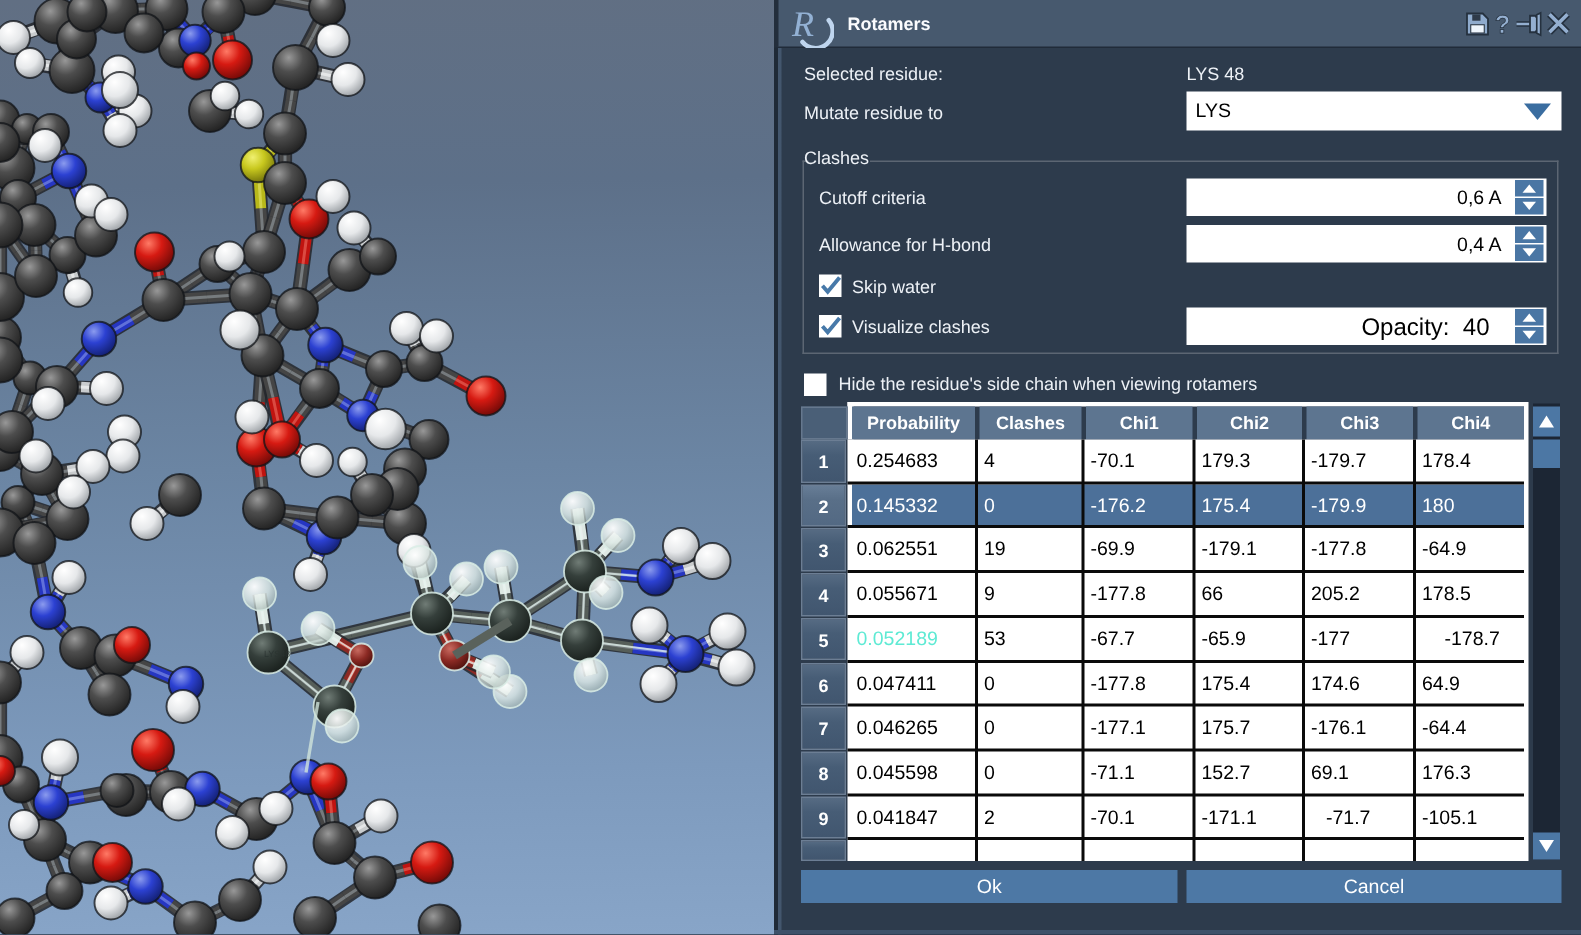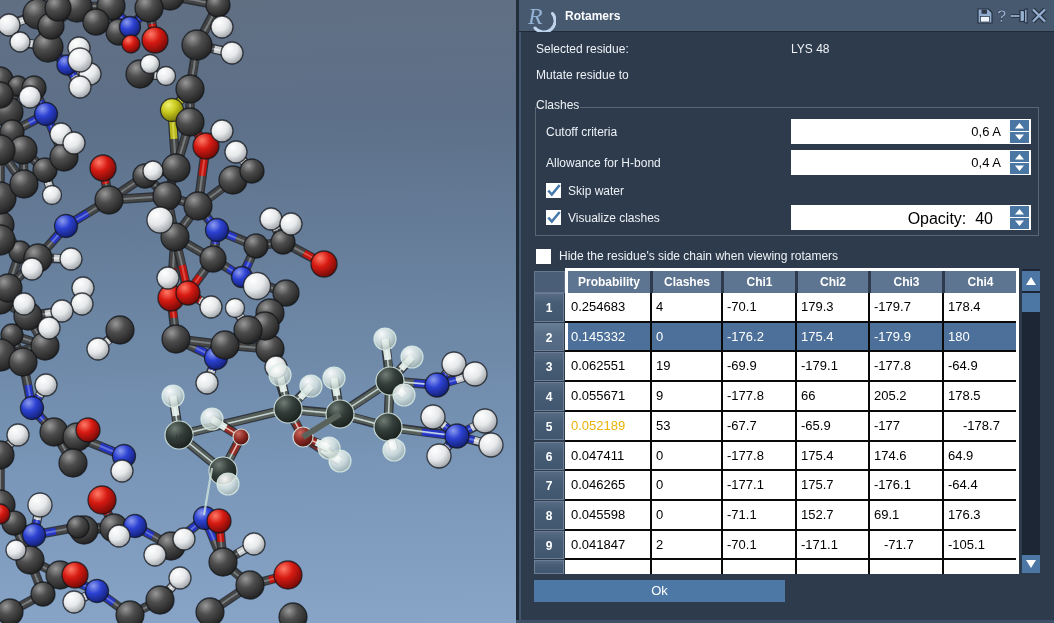--- a/index.html
+++ b/index.html
@@ -1407,20 +1407,26 @@
           <path d="M43 3.5 h3.6 l1 1.5 v8 l-1 1.5 h-3.6 z" fill="#94afd0" stroke="#25313f" stroke-width="1.2"></path>
           <path d="M47.5 2.8 l2.6 -1.2 v14.8 l-2.6 -1.2 z" fill="#94afd0" stroke="#25313f" stroke-width="1.1"></path>
         </g>
         <path d="M56 2.5 L68 14.5 M68 2.5 L56 14.5" stroke="#25313f" stroke-width="4.6" fill="none"></path>
         <path d="M56 2.5 L68 14.5 M68 2.5 L56 14.5" stroke="#94afd0" stroke-width="2.4" fill="none"></path>
       </svg>
     </div>
     <div class="lbl" style="left:20px;top:42px;">Selected residue:</div>
     <div class="lbl" style="left:275px;top:42px;">LYS 48</div>
     <div class="lbl" style="left:20px;top:68px;">Mutate residue to</div>
+    <div id="dd" style="width:250px;">
+      <span style="position:absolute;left:6px;top:5px;color:#000;font-size:13px;">LYS</span>
+      <svg style="position:absolute;left:224px;top:7px" width="20" height="13" viewBox="0 0 20 13">
+        <path d="M1 1 h18 l-9 11 z" fill="#3a6da0"></path>
+      </svg>
+    </div>
     <div id="grp"></div>
     <div id="grpTop1"></div>
     <div id="grpTop2"></div>
     <div id="grpLbl">Clashes</div>
     <div class="lbl" style="left:30px;top:125px;">Cutoff criteria</div>
     <div class="lbl" style="left:30px;top:156px;">Allowance for H-bond</div>
     <div class="lbl" style="left:52px;top:184px;">Skip water</div>
     <div class="lbl" style="left:52px;top:211px;">Visualize clashes</div>
 
     <div class="input" style="left:275px;top:119px;width:240px;height:25px;">
@@ -1523,21 +1529,21 @@
 <div class="dcell" style="left:187px;top:84.4px;width:74px;height:27.7px;line-height:28px;color:#000;">-69.9</div>
 <div class="dcell" style="left:261px;top:84.4px;width:73px;height:27.7px;line-height:28px;color:#000;">-179.1</div>
 <div class="dcell" style="left:334px;top:84.4px;width:74px;height:27.7px;line-height:28px;color:#000;">-177.8</div>
 <div class="dcell" style="left:408px;top:84.4px;width:74px;height:27.7px;line-height:28px;color:#000;">-64.9</div>
 <div class="dcell" style="left:31px;top:114.1px;width:85px;height:27.7px;line-height:28px;color:#000;">0.055671</div>
 <div class="dcell" style="left:116px;top:114.1px;width:71px;height:27.7px;line-height:28px;color:#000;">9</div>
 <div class="dcell" style="left:187px;top:114.1px;width:74px;height:27.7px;line-height:28px;color:#000;">-177.8</div>
 <div class="dcell" style="left:261px;top:114.1px;width:73px;height:27.7px;line-height:28px;color:#000;">66</div>
 <div class="dcell" style="left:334px;top:114.1px;width:74px;height:27.7px;line-height:28px;color:#000;">205.2</div>
 <div class="dcell" style="left:408px;top:114.1px;width:74px;height:27.7px;line-height:28px;color:#000;">178.5</div>
-<div class="dcell" style="left:31px;top:143.8px;width:101px;height:27.7px;line-height:28px;color:#eab308;">0.052189</div>
+<div class="dcell" style="left:31px;top:143.8px;width:101px;height:27.7px;line-height:28px;color:#5eead4;">0.052189</div>
 <div class="dcell" style="left:116px;top:143.8px;width:71px;height:27.7px;line-height:28px;color:#000;">53</div>
 <div class="dcell" style="left:187px;top:143.8px;width:74px;height:27.7px;line-height:28px;color:#000;">-67.7</div>
 <div class="dcell" style="left:261px;top:143.8px;width:73px;height:27.7px;line-height:28px;color:#000;">-65.9</div>
 <div class="dcell" style="left:334px;top:143.8px;width:74px;height:27.7px;line-height:28px;color:#000;">-177</div>
 <div class="dcell" style="left:408px;top:143.8px;width:74px;height:27.7px;line-height:28px;color:#000;margin-left:15px;">-178.7</div>
 <div class="dcell" style="left:31px;top:173.5px;width:85px;height:27.7px;line-height:28px;color:#000;">0.047411</div>
 <div class="dcell" style="left:116px;top:173.5px;width:71px;height:27.7px;line-height:28px;color:#000;">0</div>
 <div class="dcell" style="left:187px;top:173.5px;width:74px;height:27.7px;line-height:28px;color:#000;">-177.8</div>
 <div class="dcell" style="left:261px;top:173.5px;width:73px;height:27.7px;line-height:28px;color:#000;">175.4</div>
 <div class="dcell" style="left:334px;top:173.5px;width:74px;height:27.7px;line-height:28px;color:#000;">174.6</div>
@@ -1564,14 +1570,15 @@
 <div id="sbar" style="position:absolute;left:506px;top:269px;width:18px;height:304px;background:#1c2634;">
 <div style="position:absolute;left:0;top:2px;width:18px;height:20px;background:#4c77a4;"><svg width="18" height="20" viewBox="0 0 18 20">
             <path d="M9 6 L14 14 L4 14 Z" fill="#fff"></path>
           </svg></div>
 <div style="position:absolute;left:0;top:24px;width:18px;height:19px;background:#4c77a4;"></div>
 <div style="position:absolute;left:0;top:286px;width:18px;height:18px;background:#4c77a4;"><svg width="18" height="18" viewBox="0 0 18 18">
             <path d="M9 13 L14 5 L4 5 Z" fill="#fff"></path>
           </svg></div>
 </div>
     <div class="btn" style="left:18px;width:251px;">Ok</div>
+    <div class="btn" style="left:275px;width:250px;">Cancel</div>
   </div>
 </div>
 
 </body></html>

